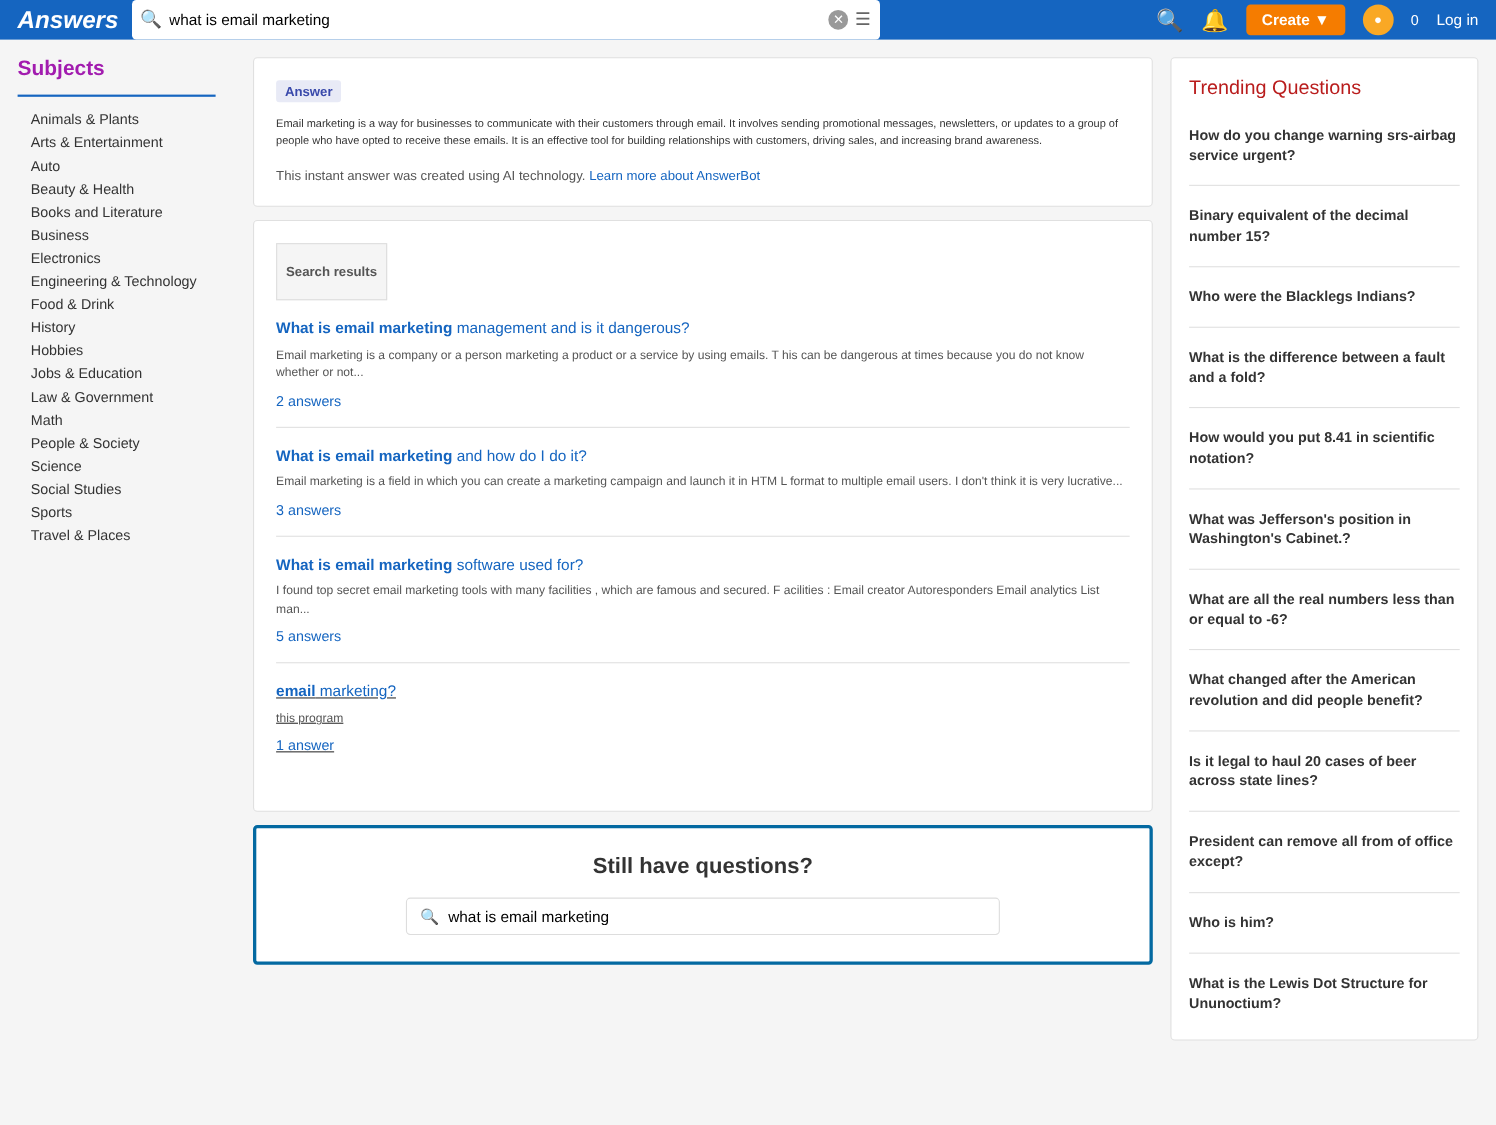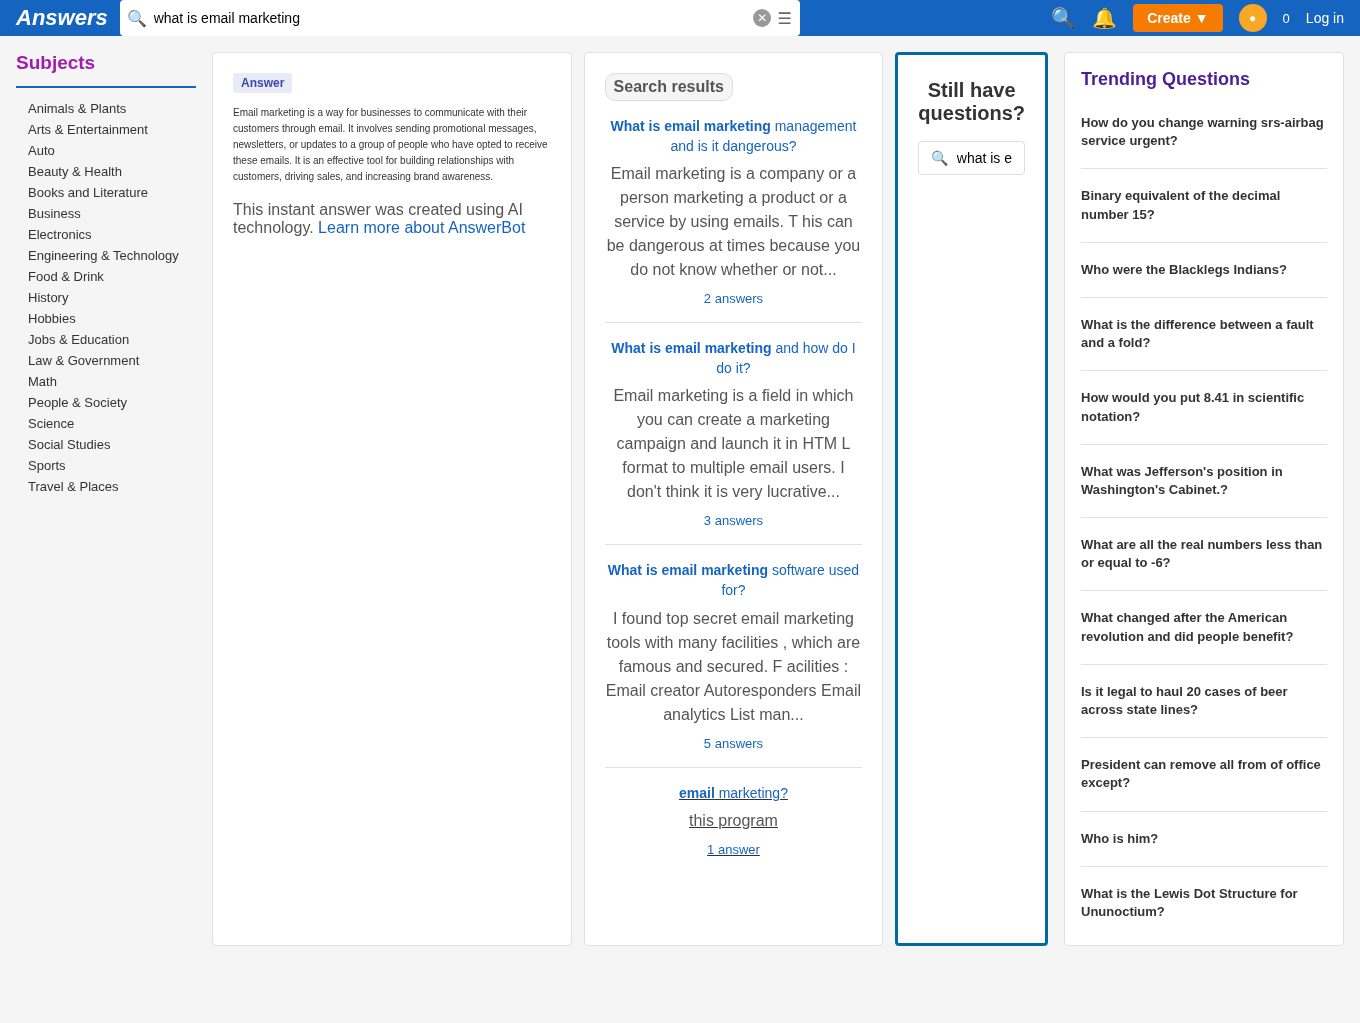--- a/index.html
+++ b/index.html
@@ -131,22 +131,23 @@
       padding: 3px 0;
       font-size: 13px;
       cursor: pointer;
       margin-left: 12px;
     }
 
     
     .content {
       flex: 1;
       display: flex;
-      flex-direction: row;
+      flex-direction: column;
       gap: 12px;
+      margin-left: 18px;
     }
 
     
     .answer-box {
       background: white;
       border-radius: 4px;
       padding: 20px;
       border: 1px solid #e0e0e0;
     }
     .answer-tag {
@@ -159,68 +160,67 @@
       display: inline-block;
       margin-bottom: 12px;
     }
     .answer-text {
       font-size: 10px;
       line-height: 1.6;
       color: #333;
       margin-bottom: 16px;
     }
     .ai-note {
-      font-size: 16px;
+      font-size: 12px;
       color: #555;
     }
     .ai-link { color: #1565c0; text-decoration: none; }
 
     
     .results-box {
       background: white;
       border-radius: 4px;
       padding: 20px;
       border: 1px solid #e0e0e0;
     }
     .results-tag {
       background: #f5f5f5;
       color: #555;
-      font-size: 16px;
-      font-weight: bold;
-      padding: 4px 8px;
-      border-radius: 10px;
+      font-size: 12px;
+      font-weight: bold;
+      padding: 18px 8px;
+      border-radius: 0;
       display: inline-block;
       margin-bottom: 16px;
       border: 1px solid #ddd;
     }
     .result-item {
       padding-bottom: 16px;
       margin-bottom: 16px;
       border-bottom: 1px solid #e0e0e0;
-      text-align: center;
     }
     .result-item:last-child { border-bottom: none; text-decoration: underline; }
     .result-title {
       font-size: 14px;
       margin-bottom: 6px;
       line-height: 1.4;
     }
     .result-title-bold {
       color: #1565c0;
       font-weight: bold;
       text-decoration: none;
       cursor: pointer;
     }
     .result-title-rest {
       color: #1565c0;
       text-decoration: none;
       cursor: pointer;
     }
     .result-snippet {
-      font-size: 16px;
+      font-size: 11px;
       color: #555;
       line-height: 1.5;
       margin-bottom: 8px;
     }
     .result-answers {
       color: #1565c0;
       font-size: 13px;
       cursor: pointer;
     }
 
@@ -260,22 +260,22 @@
       width: 280px;
       flex-shrink: 0;
       background: white;
       border-radius: 4px;
       padding: 16px;
       border: 1px solid #e0e0e0;
       align-self: flex-start;
     }
     .trending-title {
       font-size: 18px;
-      font-weight: bold;
-      color: #4c1d95;
+      font-weight: normal;
+      color: #b91c1c;
       margin-bottom: 16px;
     }
     .trending-divider {
       border: none;
       border-top: 1px solid #e0e0e0;
       margin: 10px 0;
     }
     .trending-item {
       font-size: 13px;
       font-weight: bold;

